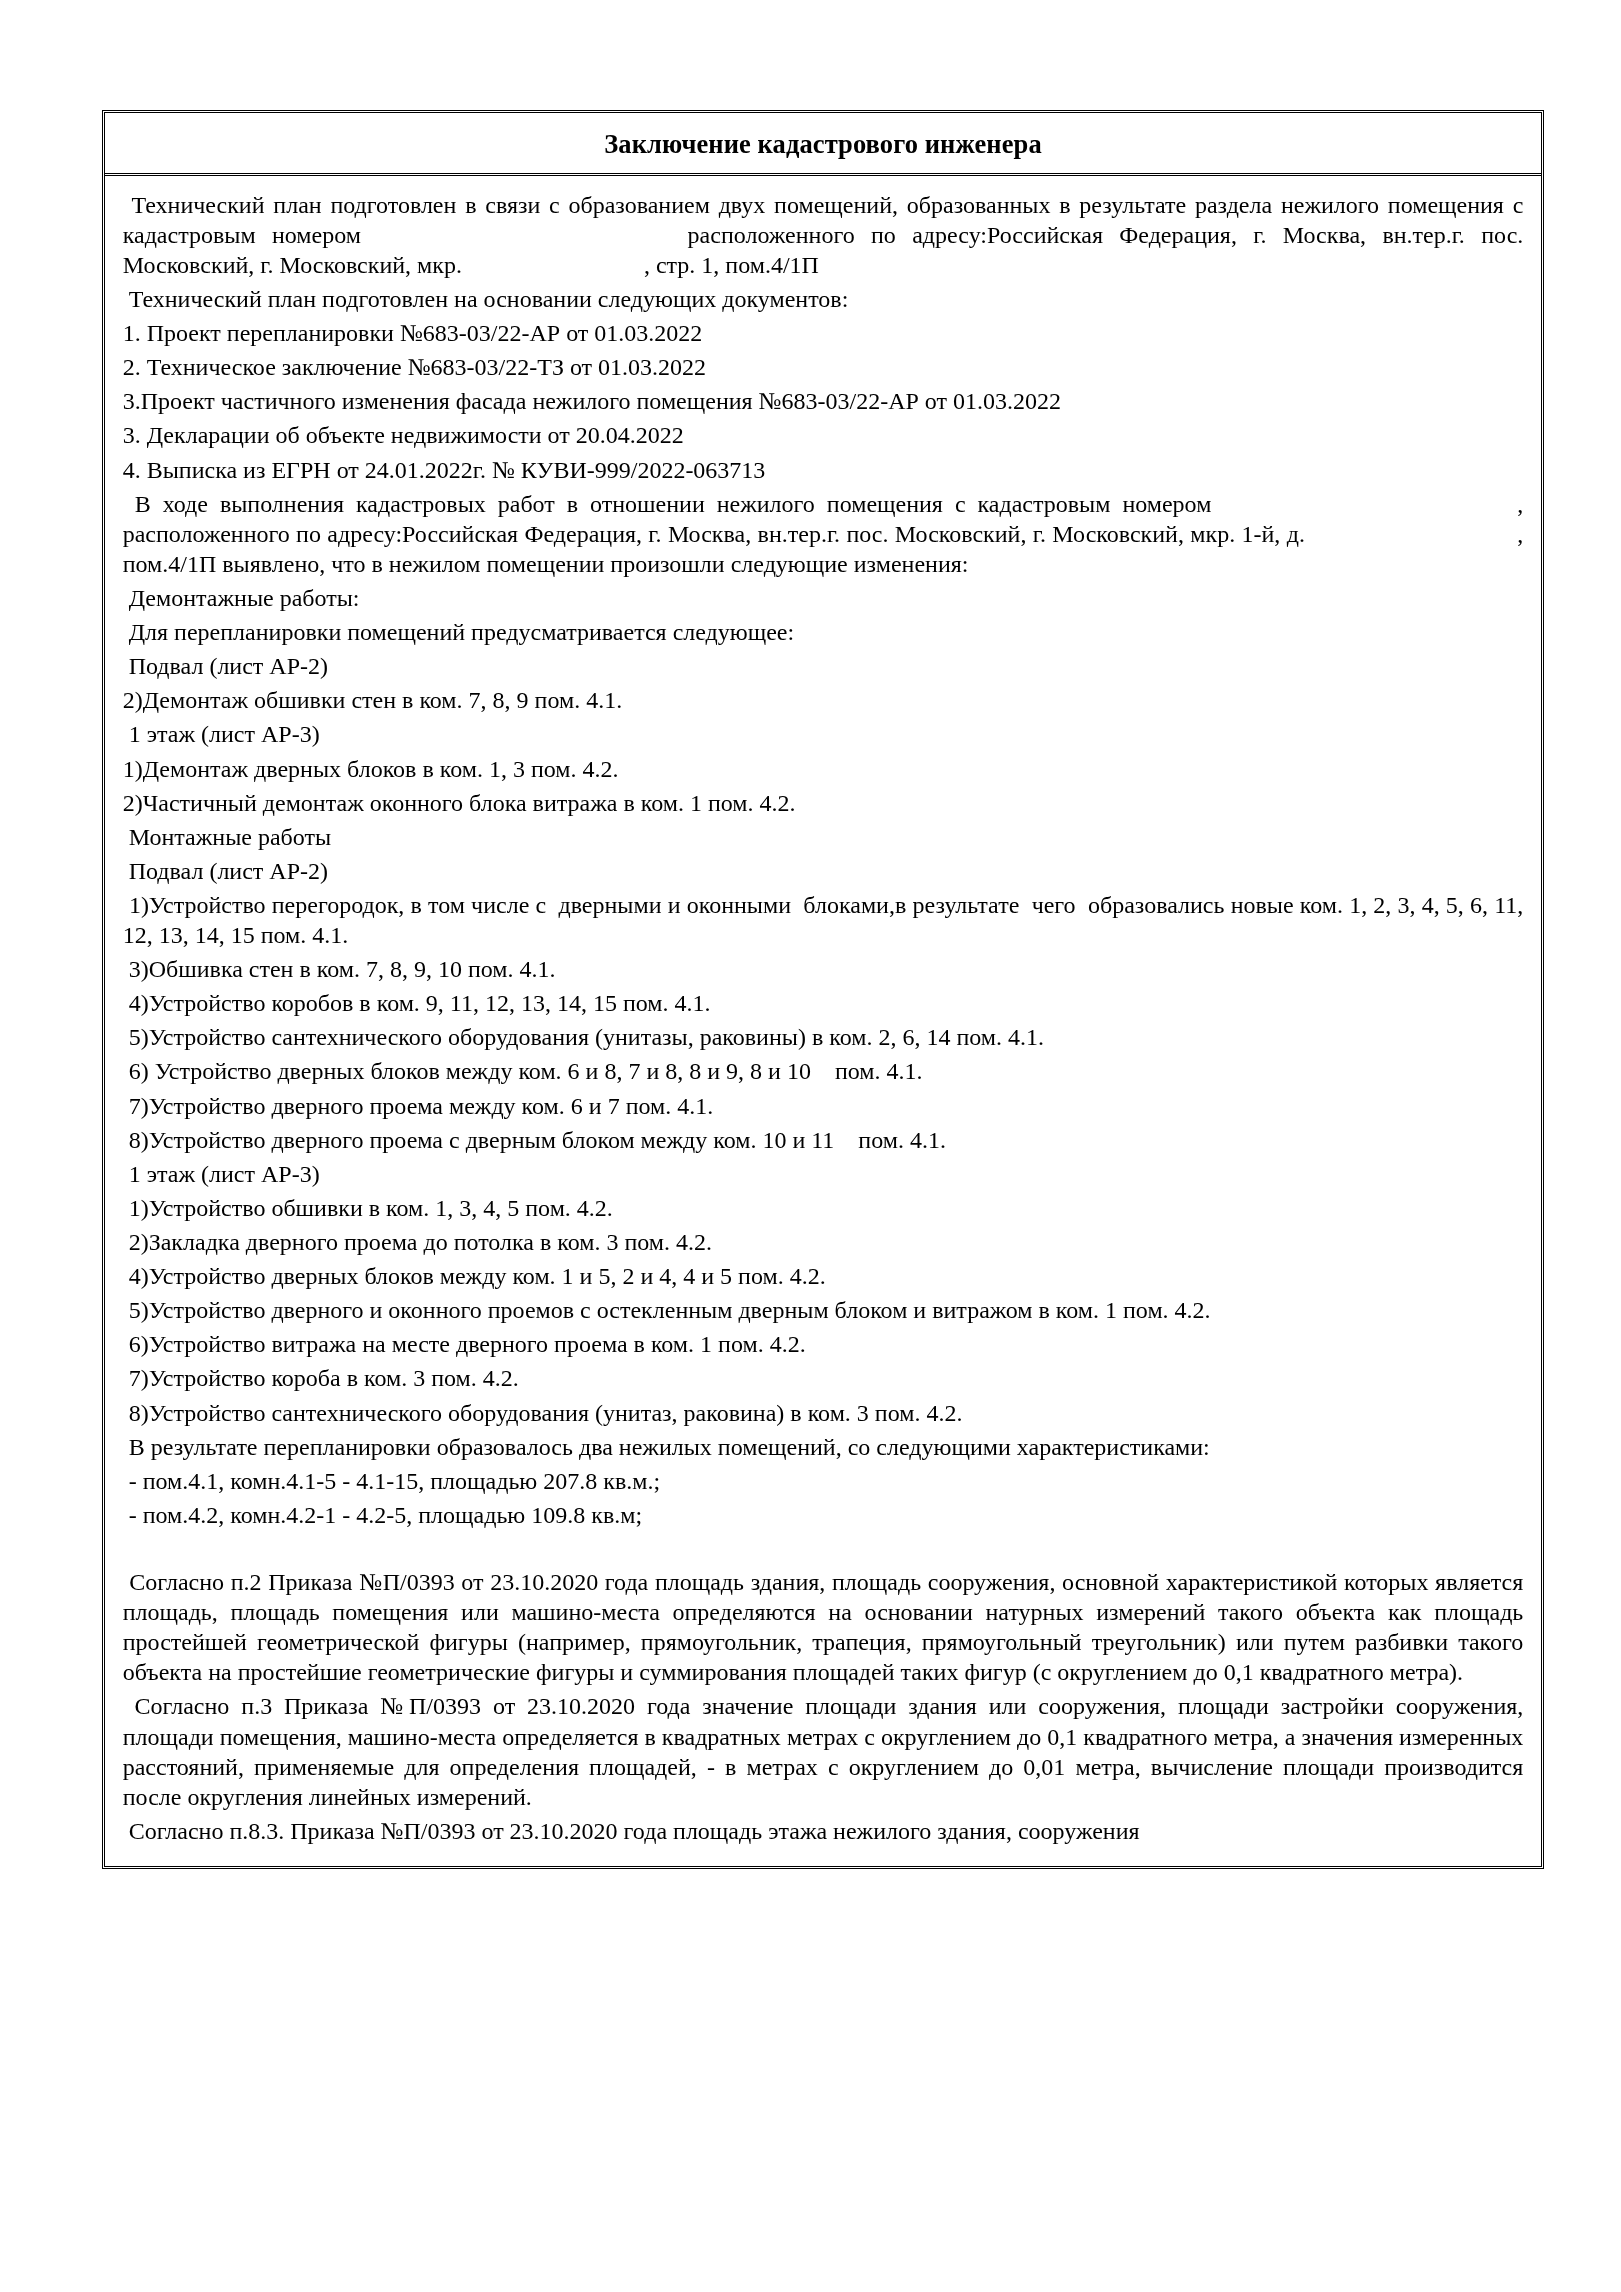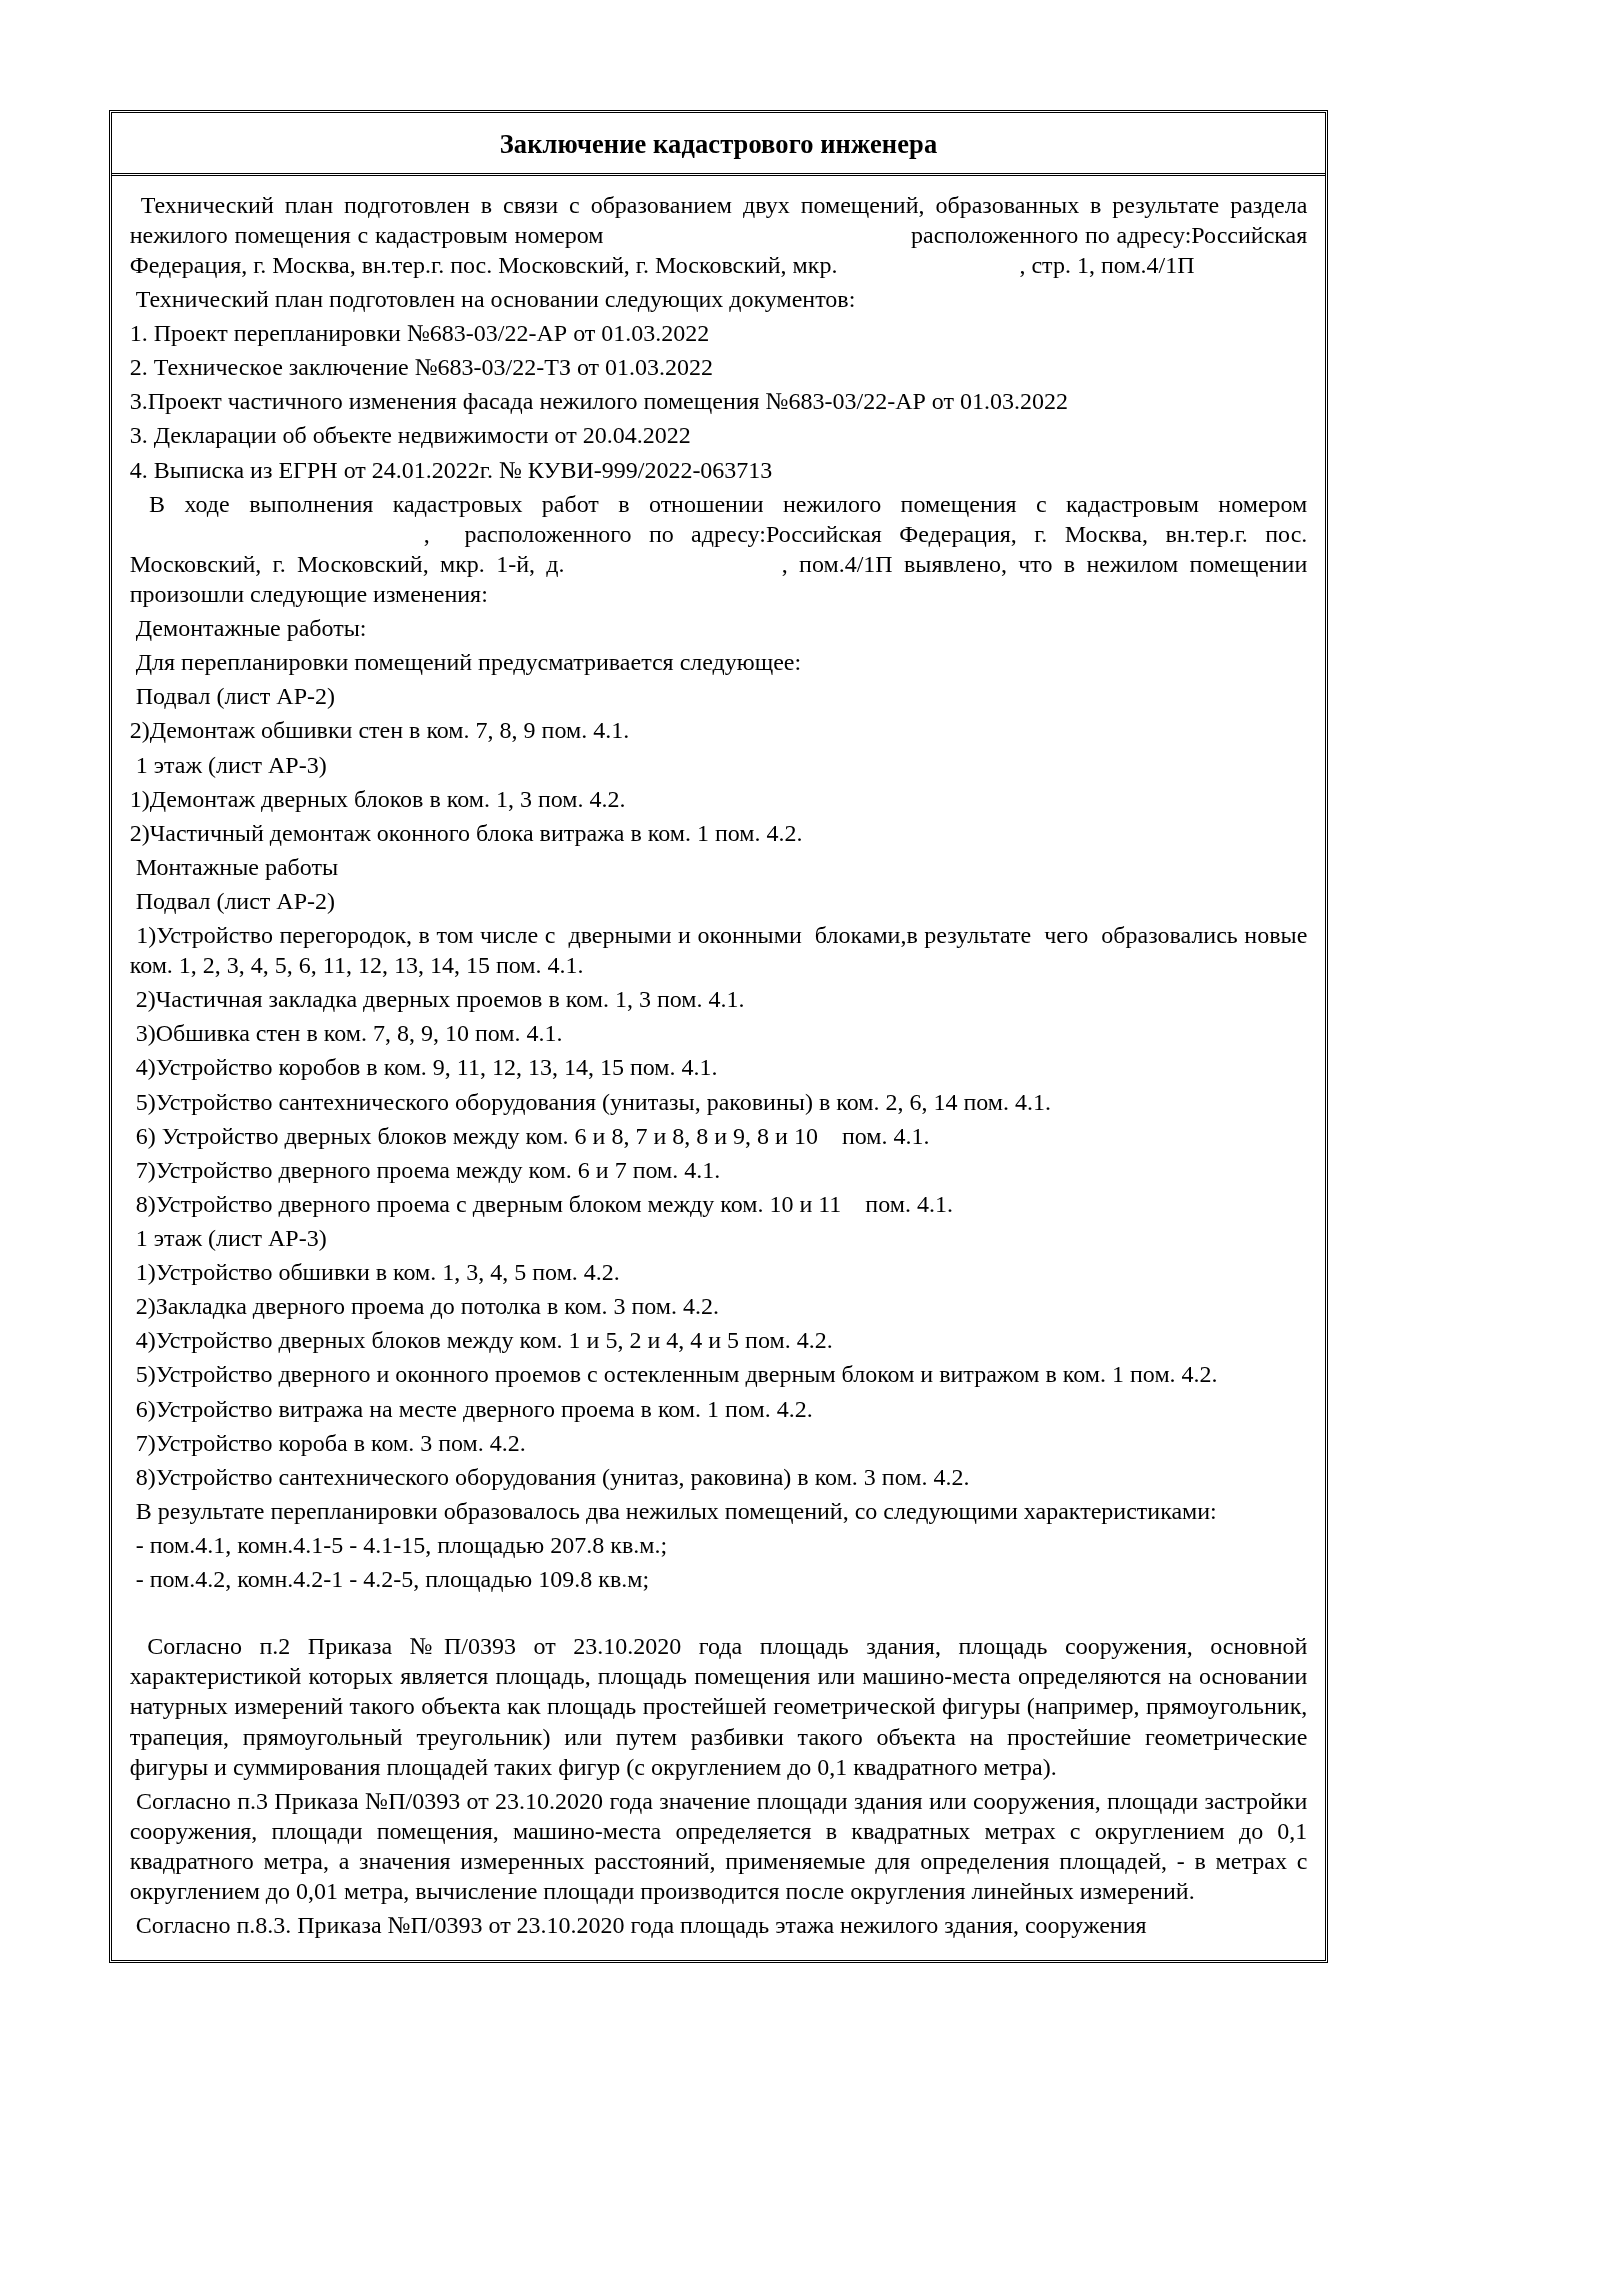--- a/index.html
+++ b/index.html
@@ -12,23 +12,23 @@
     width: 1621px;
     height: 2293px;
     font-family: "Liberation Serif", "DejaVu Serif", serif;
     color: #000000;
     position: relative;
     overflow: hidden;
   }
 
   .page {
     position: absolute;
-    left: 109px;
+    left: 102px;
     top: 110px;
-    width: 1219px;
+    width: 1442px;
     box-sizing: border-box;
     border: 3.9px double #000000;
     background: #ffffff;
   }
 
   .title-cell {
     border-bottom: 3.9px double #000000;
     padding: 15.7px 9.8px 13.7px 9.8px;
     text-align: center;
   }
@@ -94,21 +94,20 @@
     <p class="p"> Для перепланировки помещений предусматривается следующее:</p>
     <p class="p"> Подвал (лист АР-2)</p>
     <p class="p">2)Демонтаж обшивки стен в ком. 7, 8, 9 пом. 4.1.</p>
     <p class="p"> 1 этаж (лист АР-3)</p>
     <p class="p">1)Демонтаж дверных блоков в ком. 1, 3 пом. 4.2.</p>
     <p class="p">2)Частичный демонтаж оконного блока витража в ком. 1 пом. 4.2.</p>
 
     <p class="p"> Монтажные работы</p>
     <p class="p"> Подвал (лист АР-2)</p>
     <p class="p just"> 1)Устройство перегородок, в том числе с  дверными и оконными  блоками,в результате  чего  образовались новые ком. 1, 2, 3, 4, 5, 6, 11, 12, 13, 14, 15 пом. 4.1.</p>
-    <p class="p"> 2)Частичная закладка дверных проемов в ком. 1, 3 пом. 4.1.</p>
     <p class="p"> 3)Обшивка стен в ком. 7, 8, 9, 10 пом. 4.1.</p>
     <p class="p"> 4)Устройство коробов в ком. 9, 11, 12, 13, 14, 15 пом. 4.1.</p>
     <p class="p"> 5)Устройство сантехнического оборудования (унитазы, раковины) в ком. 2, 6, 14 пом. 4.1.</p>
     <p class="p"> 6) Устройство дверных блоков между ком. 6 и 8, 7 и 8, 8 и 9, 8 и 10    пом. 4.1.</p>
     <p class="p"> 7)Устройство дверного проема между ком. 6 и 7 пом. 4.1.</p>
     <p class="p"> 8)Устройство дверного проема с дверным блоком между ком. 10 и 11    пом. 4.1.</p>
     <p class="p"> 1 этаж (лист АР-3)</p>
     <p class="p"> 1)Устройство обшивки в ком. 1, 3, 4, 5 пом. 4.2.</p>
     <p class="p"> 2)Закладка дверного проема до потолка в ком. 3 пом. 4.2.</p>
     <p class="p"> 4)Устройство дверных блоков между ком. 1 и 5, 2 и 4, 4 и 5 пом. 4.2.</p>

